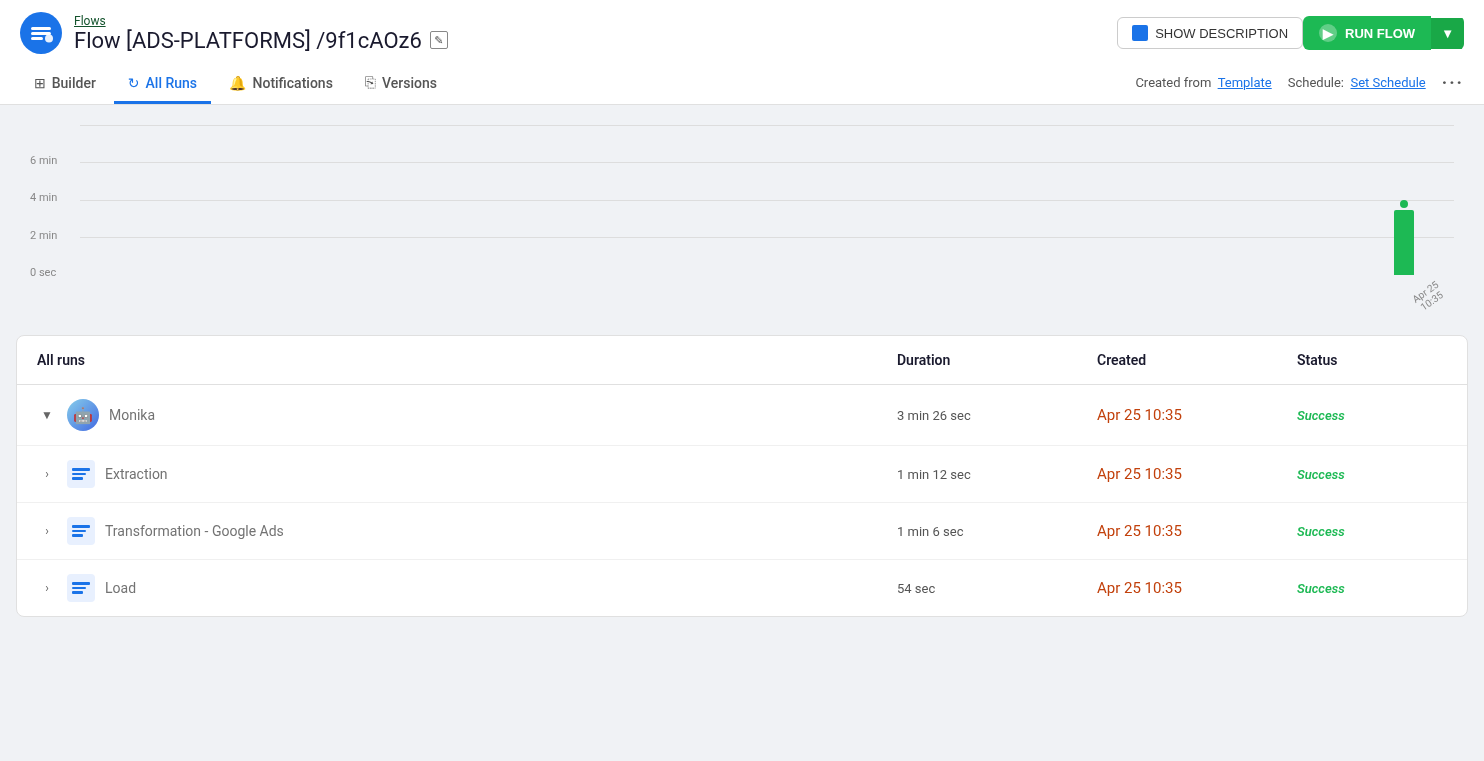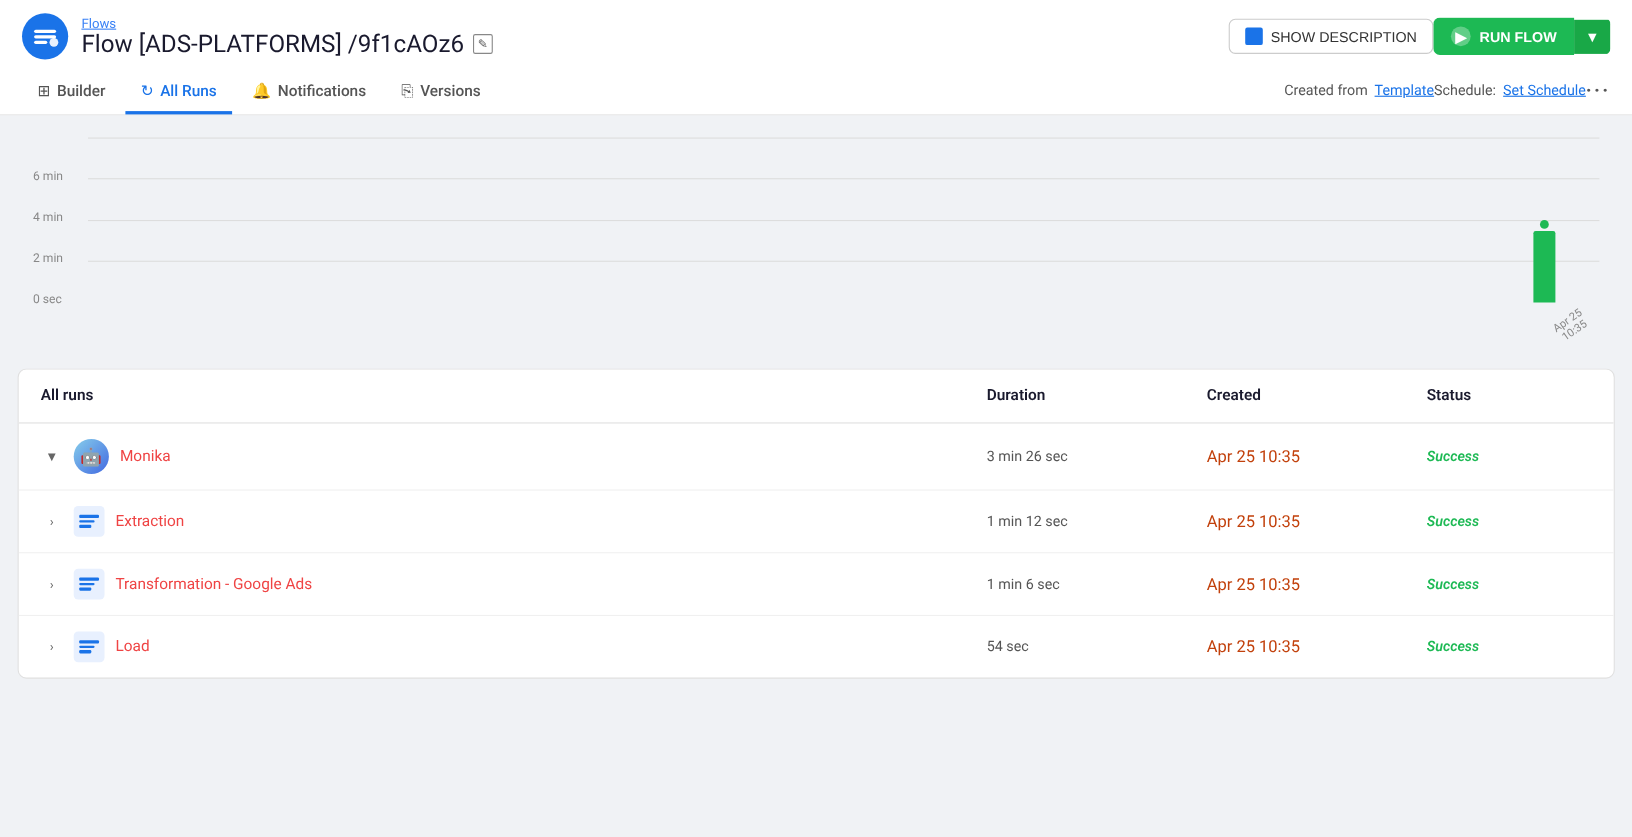--- a/index.html
+++ b/index.html
@@ -40,21 +40,21 @@
       justify-content: center;
       flex-shrink: 0;
     }
     .logo svg { width: 28px; height: 28px; }
     .title-group {
       display: flex;
       flex-direction: column;
     }
     .breadcrumb-text {
       font-size: 12px;
-      color: #3b82f6;
+      color: #14532d;
       text-decoration: underline;
       cursor: pointer;
     }
     .page-title {
       font-size: 22px;
       font-weight: 400;
       color: #1a1a2e;
       display: flex;
       align-items: center;
       gap: 8px;
@@ -157,21 +157,21 @@
     .tab.active {
       color: #1a73e8;
       border-bottom: 3px solid #1a73e8;
     }
     .tab-icon {
       font-size: 14px;
     }
     .tabs-right {
       display: flex;
       align-items: center;
-      gap: 0;
+      gap: 16px;
       padding-bottom: 4px;
       font-size: 13px;
       color: #555;
     }
     .tabs-right a {
       color: #1a73e8;
       text-decoration: underline;
       cursor: pointer;
     }
     .more-btn {
@@ -306,21 +306,21 @@
     .step-line {
       height: 2.5px;
       background: #1a73e8;
       border-radius: 1px;
     }
     .step-line:first-child { width: 100%; }
     .step-line:nth-child(2) { width: 75%; }
     .step-line:last-child { width: 60%; }
     .row-name {
       font-size: 14px;
-      color: #ef4444;
+      color: #737373;
     }
     .duration-text {
       font-size: 13px;
       color: #555;
     }
     .created-text {
       font-size: 15px;
       color: #c2410c;
     }
     .status-success {

